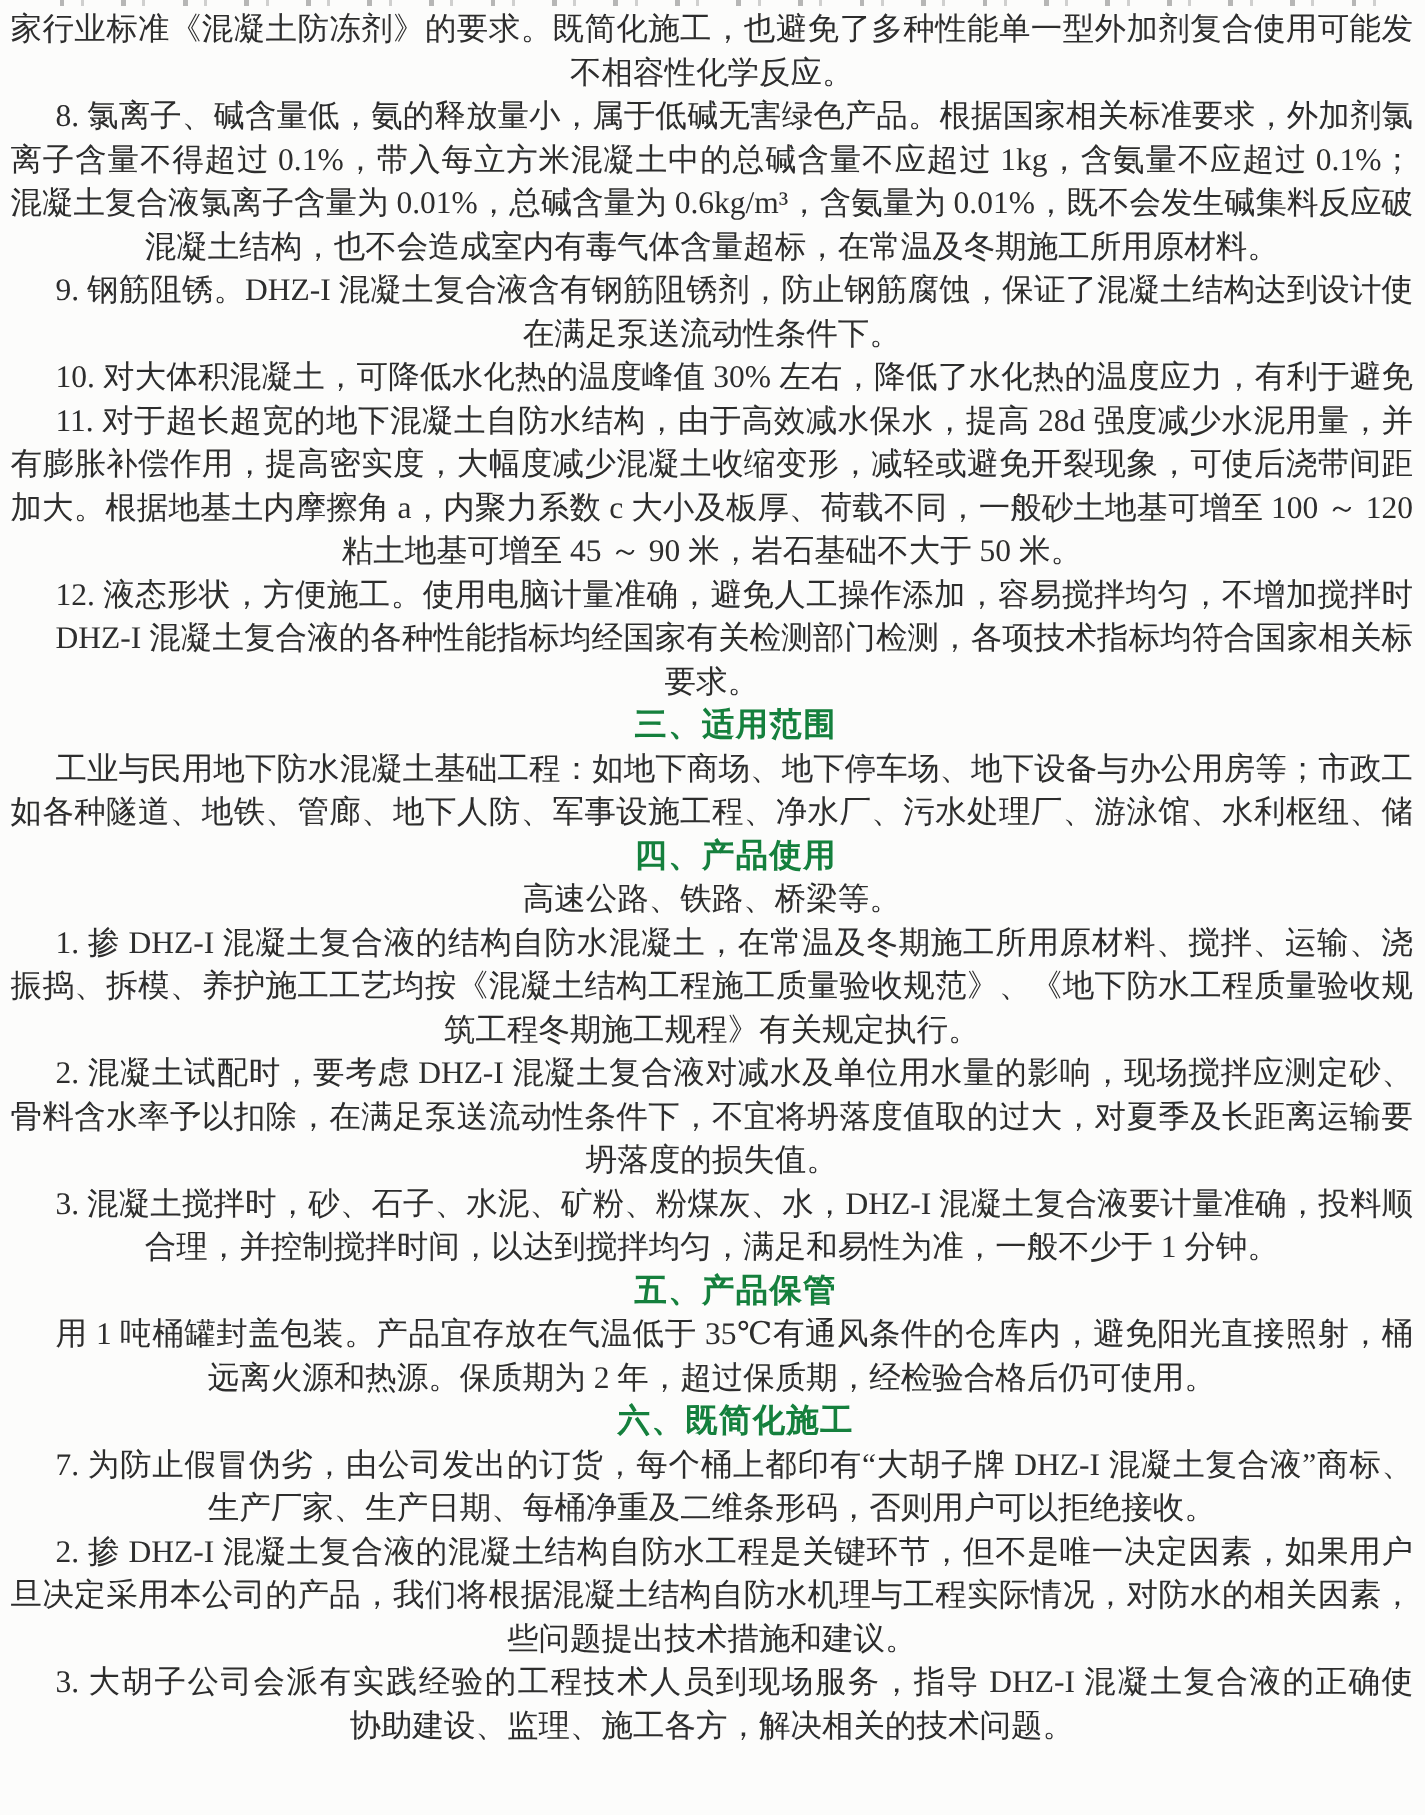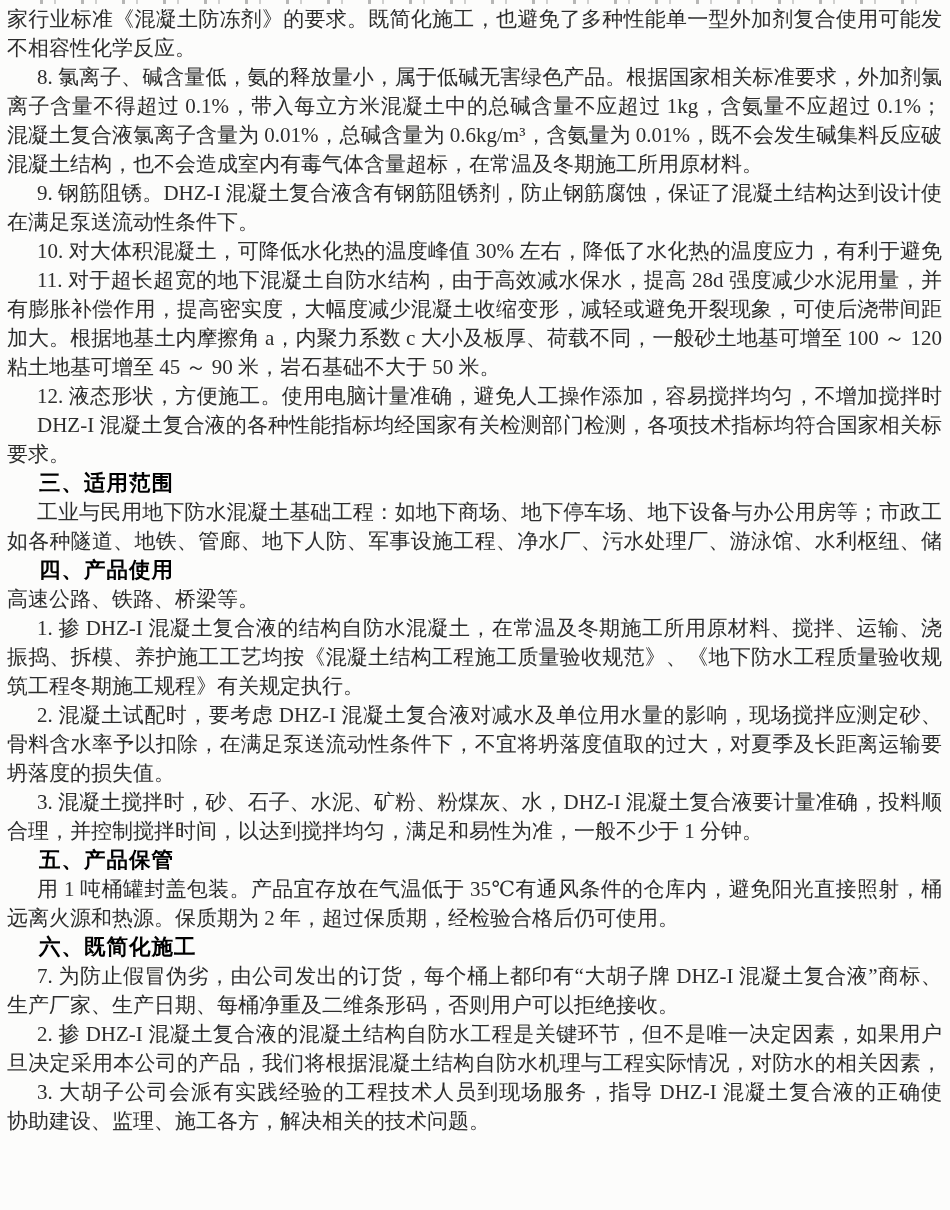--- a/index.html
+++ b/index.html
@@ -32,35 +32,35 @@
     );
     opacity: .7;
   }
   .line {
     height: 29px;
     line-height: 29px;
     overflow: hidden;
     font-family: "Liberation Serif", "DejaVu Serif", serif;
     font-size: 21px;
     color: #2d2d2d;
-    text-align: left;
+    text-align: center;
     white-space: nowrap;
   }
   .line.justify {
     white-space: normal;
     text-align: justify;
     text-align-last: justify;
     text-justify: inter-character;
   }
   .line.indent { text-indent: 30px; }
   .line.heading {
     font-family: "Liberation Sans", "DejaVu Sans", sans-serif;
     font-weight: 700;
     font-size: 21.5px;
-    color: #000000;
+    color: #15803d;
     text-indent: 32px;
     letter-spacing: 1px;
   }
 </style>
 </head>
 <body>
 
 <div class="page">
   <div class="scan-artifact"></div>
   <div id="text-column">
@@ -94,16 +94,17 @@
       <div class="line indent justify">3. 混凝土搅拌时，砂、石子、水泥、矿粉、粉煤灰、水，DHZ-I 混凝土复合液要计量准确，投料顺序</div>
       <div class="line">合理，并控制搅拌时间，以达到搅拌均匀，满足和易性为准，一般不少于 1 分钟。</div>
       <div class="line heading indent">五、产品保管</div>
       <div class="line indent justify">用 1 吨桶罐封盖包装。产品宜存放在气温低于 35℃有通风条件的仓库内，避免阳光直接照射，桶口向上，</div>
       <div class="line">远离火源和热源。保质期为 2 年，超过保质期，经检验合格后仍可使用。</div>
       <div class="line heading indent">六、既简化施工</div>
       <div class="line indent justify">7. 为防止假冒伪劣，由公司发出的订货，每个桶上都印有“大胡子牌 DHZ-I 混凝土复合液”商标、</div>
       <div class="line">生产厂家、生产日期、每桶净重及二维条形码，否则用户可以拒绝接收。</div>
       <div class="line indent justify">2. 掺 DHZ-I 混凝土复合液的混凝土结构自防水工程是关键环节，但不是唯一决定因素，如果用户一</div>
       <div class="line justify">旦决定采用本公司的产品，我们将根据混凝土结构自防水机理与工程实际情况，对防水的相关因素，就某</div>
+      <div class="line">些问题提出技术措施和建议。</div>
       <div class="line indent justify">3. 大胡子公司会派有实践经验的工程技术人员到现场服务，指导 DHZ-I 混凝土复合液的正确使用，</div>
       <div class="line">协助建设、监理、施工各方，解决相关的技术问题。</div>
     </div>
 </div>
 
 </body></html>

